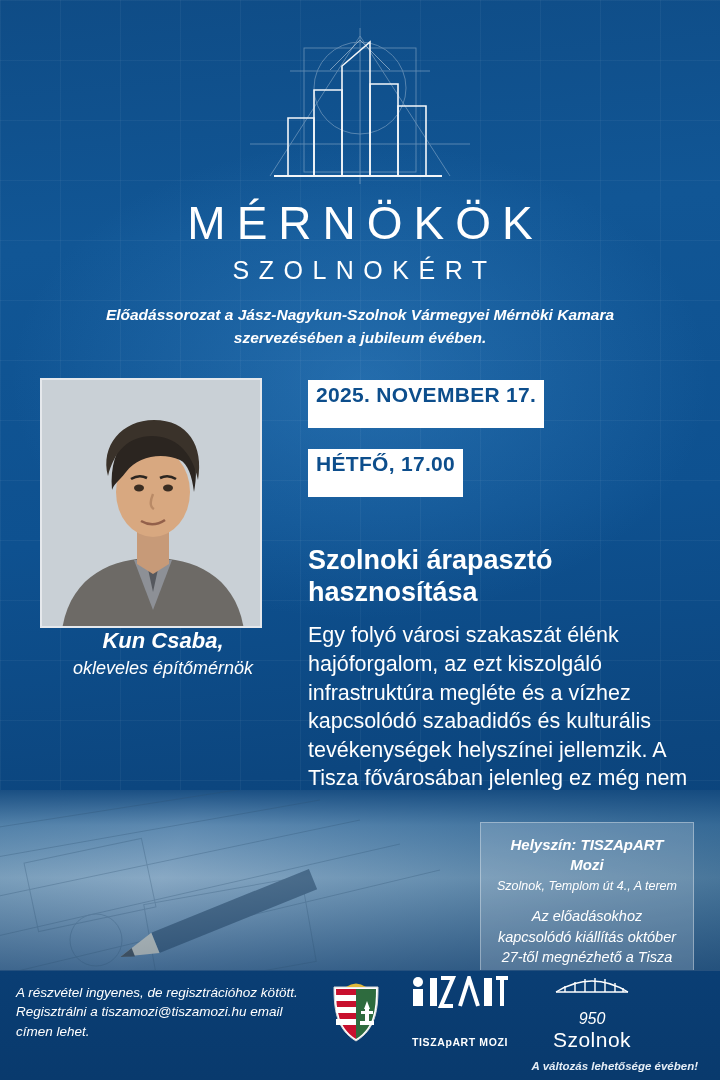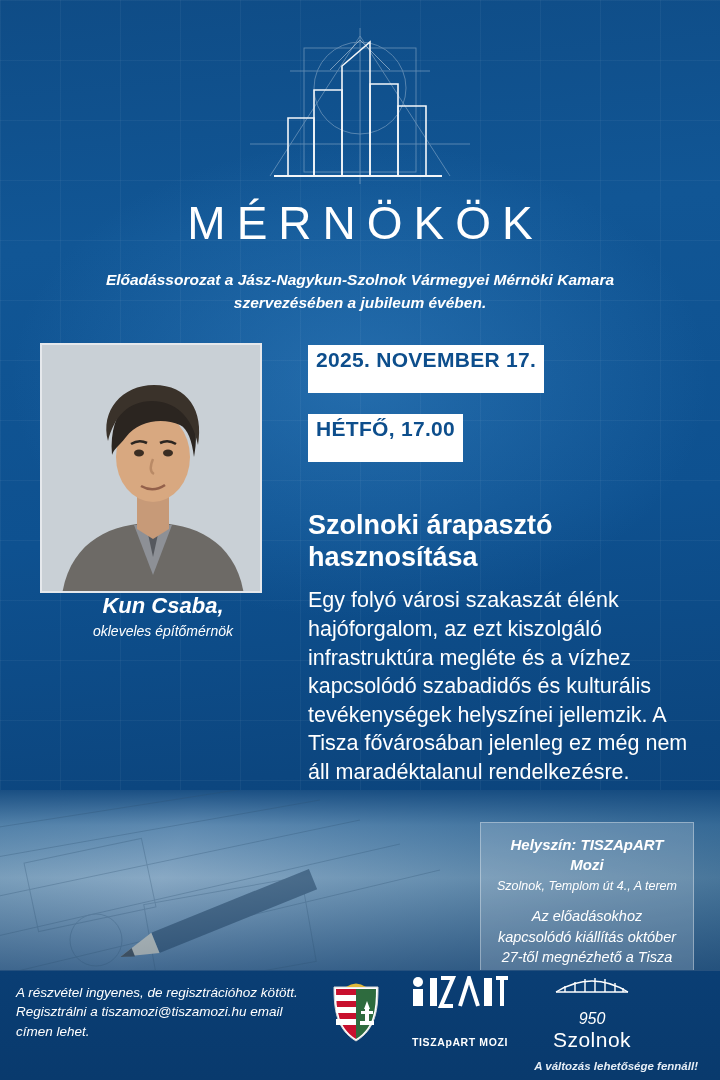--- a/index.html
+++ b/index.html
@@ -84,21 +84,21 @@
     width: 246px;
     font-style: italic;
     font-weight: 700;
     font-size: 22px;
   }
   .speaker-title {
     margin-top: 4px;
     text-align: center;
     width: 246px;
     font-style: italic;
-    font-size: 14px;
+    font-size: 18px;
   }
 
   .right-col { flex: 1; padding-top: 2px; }
   .date-line {
     display: inline-block;
     background: #fff;
     color: #0d4e8c;
     font-weight: 700;
     font-size: 21px;
     letter-spacing: 0.3px;
@@ -204,20 +204,21 @@
           <path d="M112 150 V40 L140 16 L140 150"></path>
           <path d="M140 150 V58 H168 V150"></path>
           <path d="M168 150 V80 H196 V150"></path>
           <line x1="44" y1="150" x2="212" y2="150" stroke-width="2"></line>
 
           <path d="M100 44 L130 14 L160 44" opacity="0.5" stroke-width="0.9"></path>
         </g>
       </svg>
     </span>
     <div class="brand">MÉRNÖKÖK</div>
+    <div class="brand-sub">SZOLNOKÉRT</div>
     <div class="tagline">Előadássorozat a Jász-Nagykun-Szolnok Vármegyei Mérnöki Kamara szervezésében a jubileum évében.</div>
   </div>
 
   <div class="content">
     <div class="left-col">
       <div class="photo-frame">
         <svg width="222" height="250" viewBox="0 0 222 250">
           <rect width="222" height="250" fill="#d3d8dc"></rect>
           <rect x="0" y="0" width="222" height="250" fill="#c9d0d6"></rect>
 
@@ -325,15 +326,15 @@
           <g stroke="#ffffff" stroke-width="1.4" fill="none">
             <path d="M3 20 q36 -22 72 0"></path>
             <path d="M3 20 h72"></path>
             <path d="M12 20 V14 M22 20 V10 M32 20 V7 M42 20 V6 M52 20 V7 M62 20 V11 M70 20 V16"></path>
           </g>
         </svg>
         <div class="sz-950">950</div>
         <div class="sz-name">Szolnok</div>
       </div>
     </div>
-    <div class="footer-slogan">A változás lehetősége fennáll!</div>
+    <div class="footer-slogan">A változás lehetősége évében!</div>
   </div>
 </div>
 
 </body></html>

